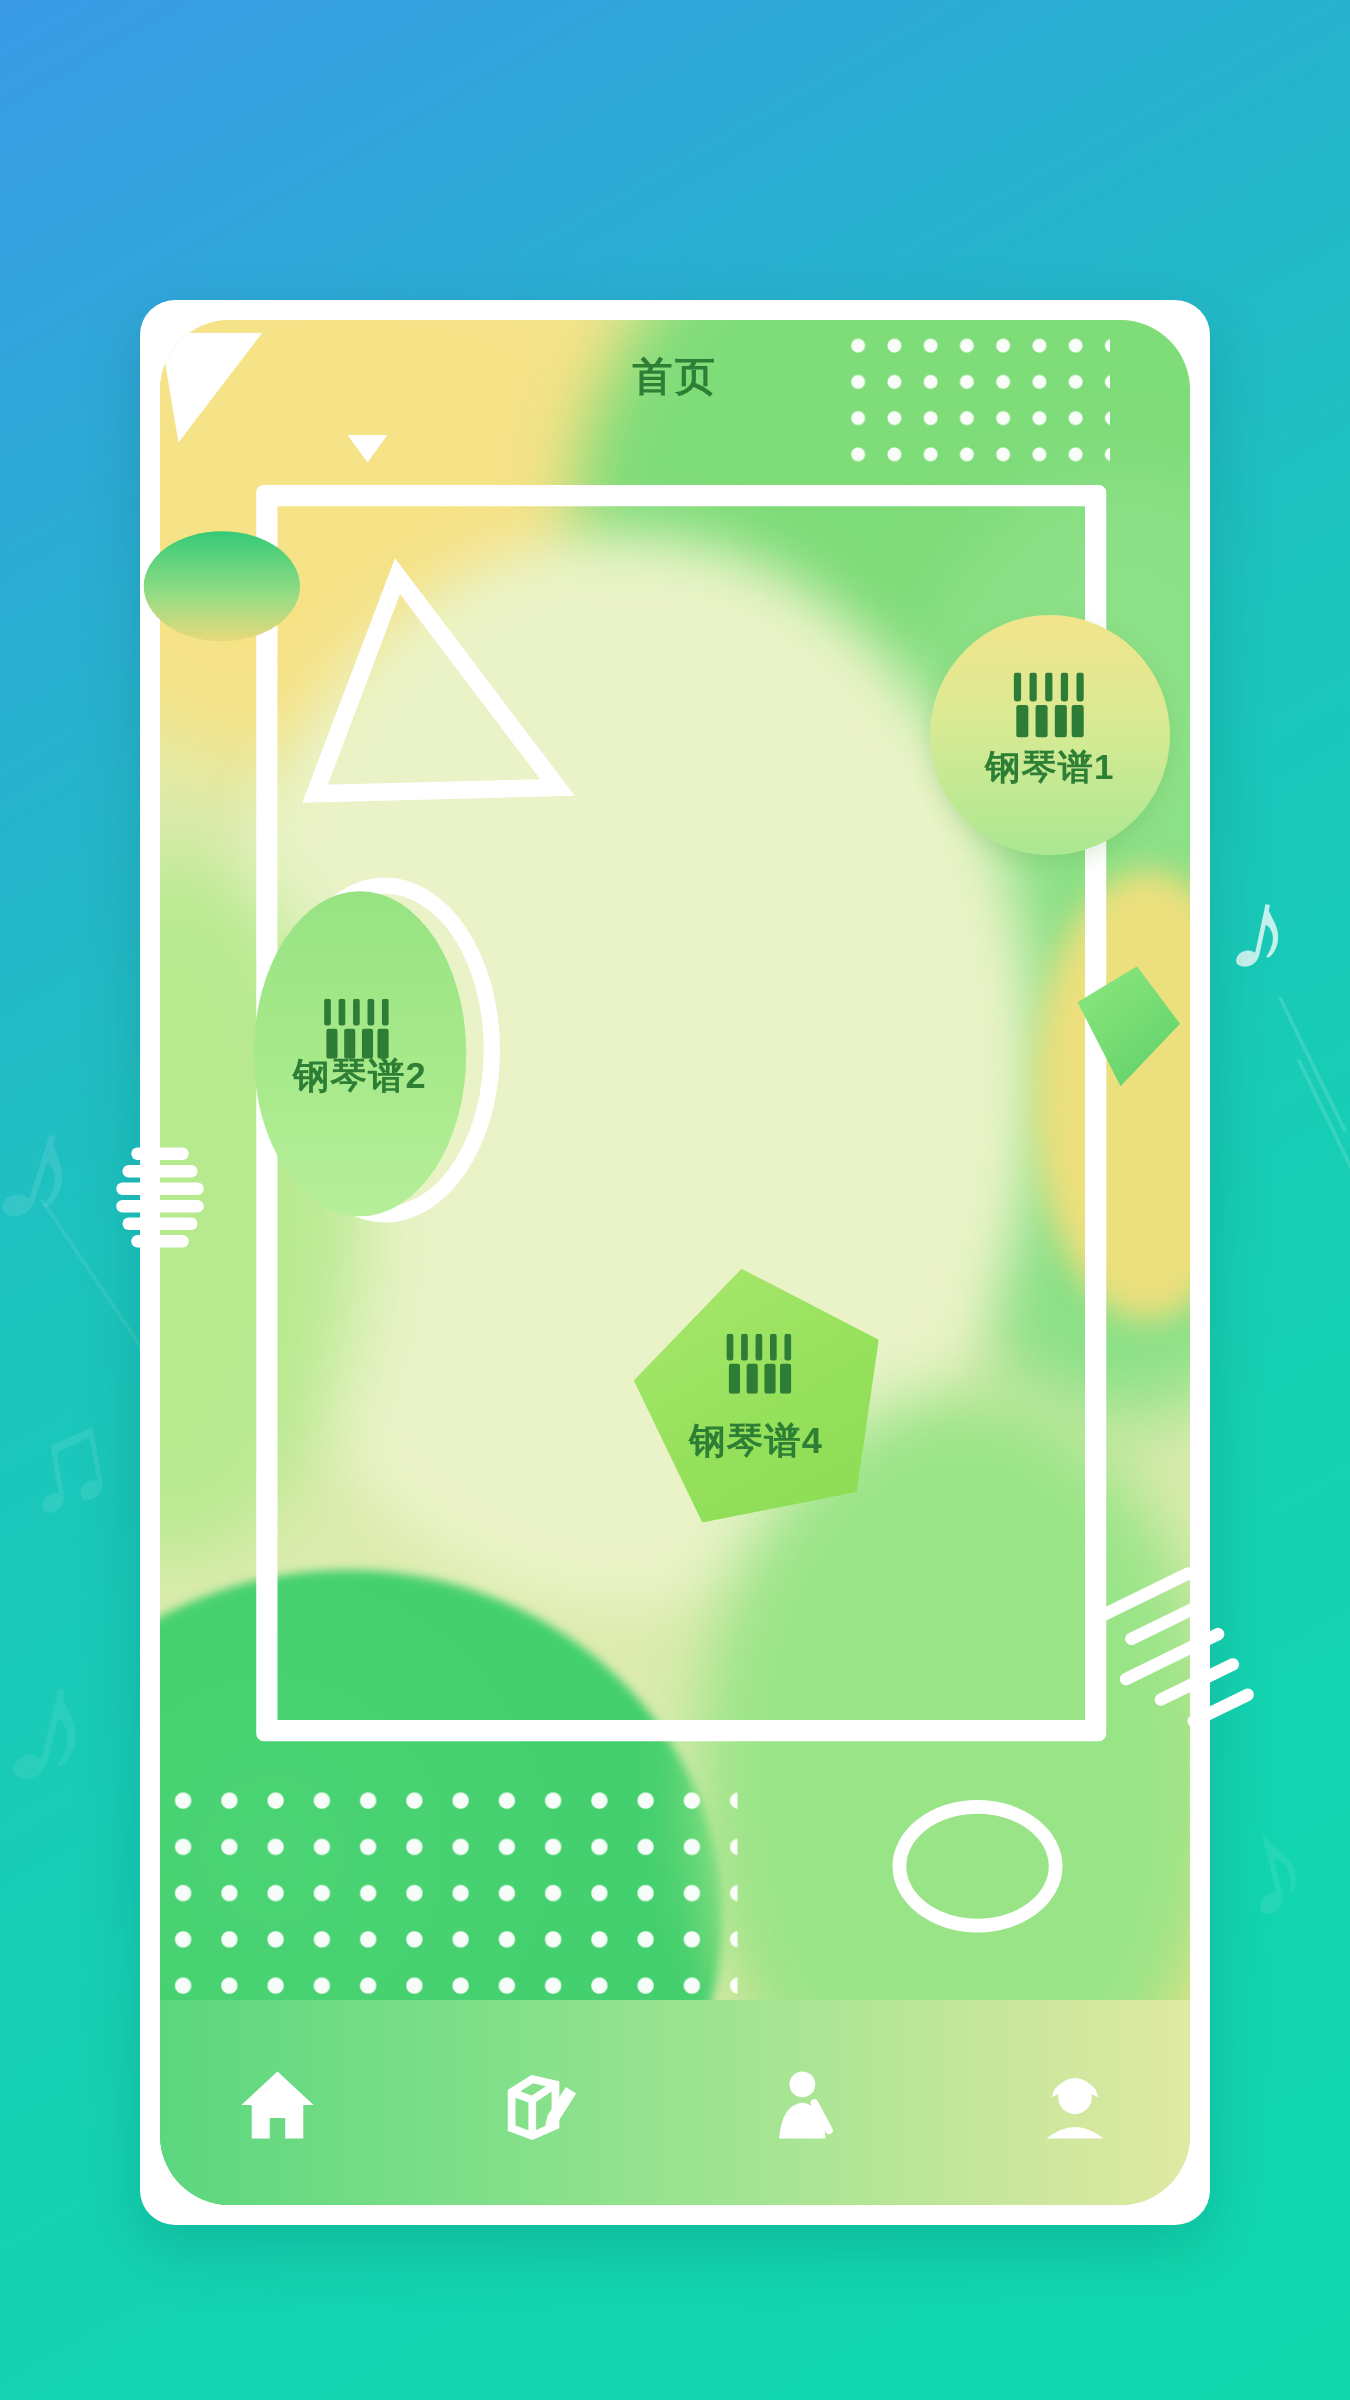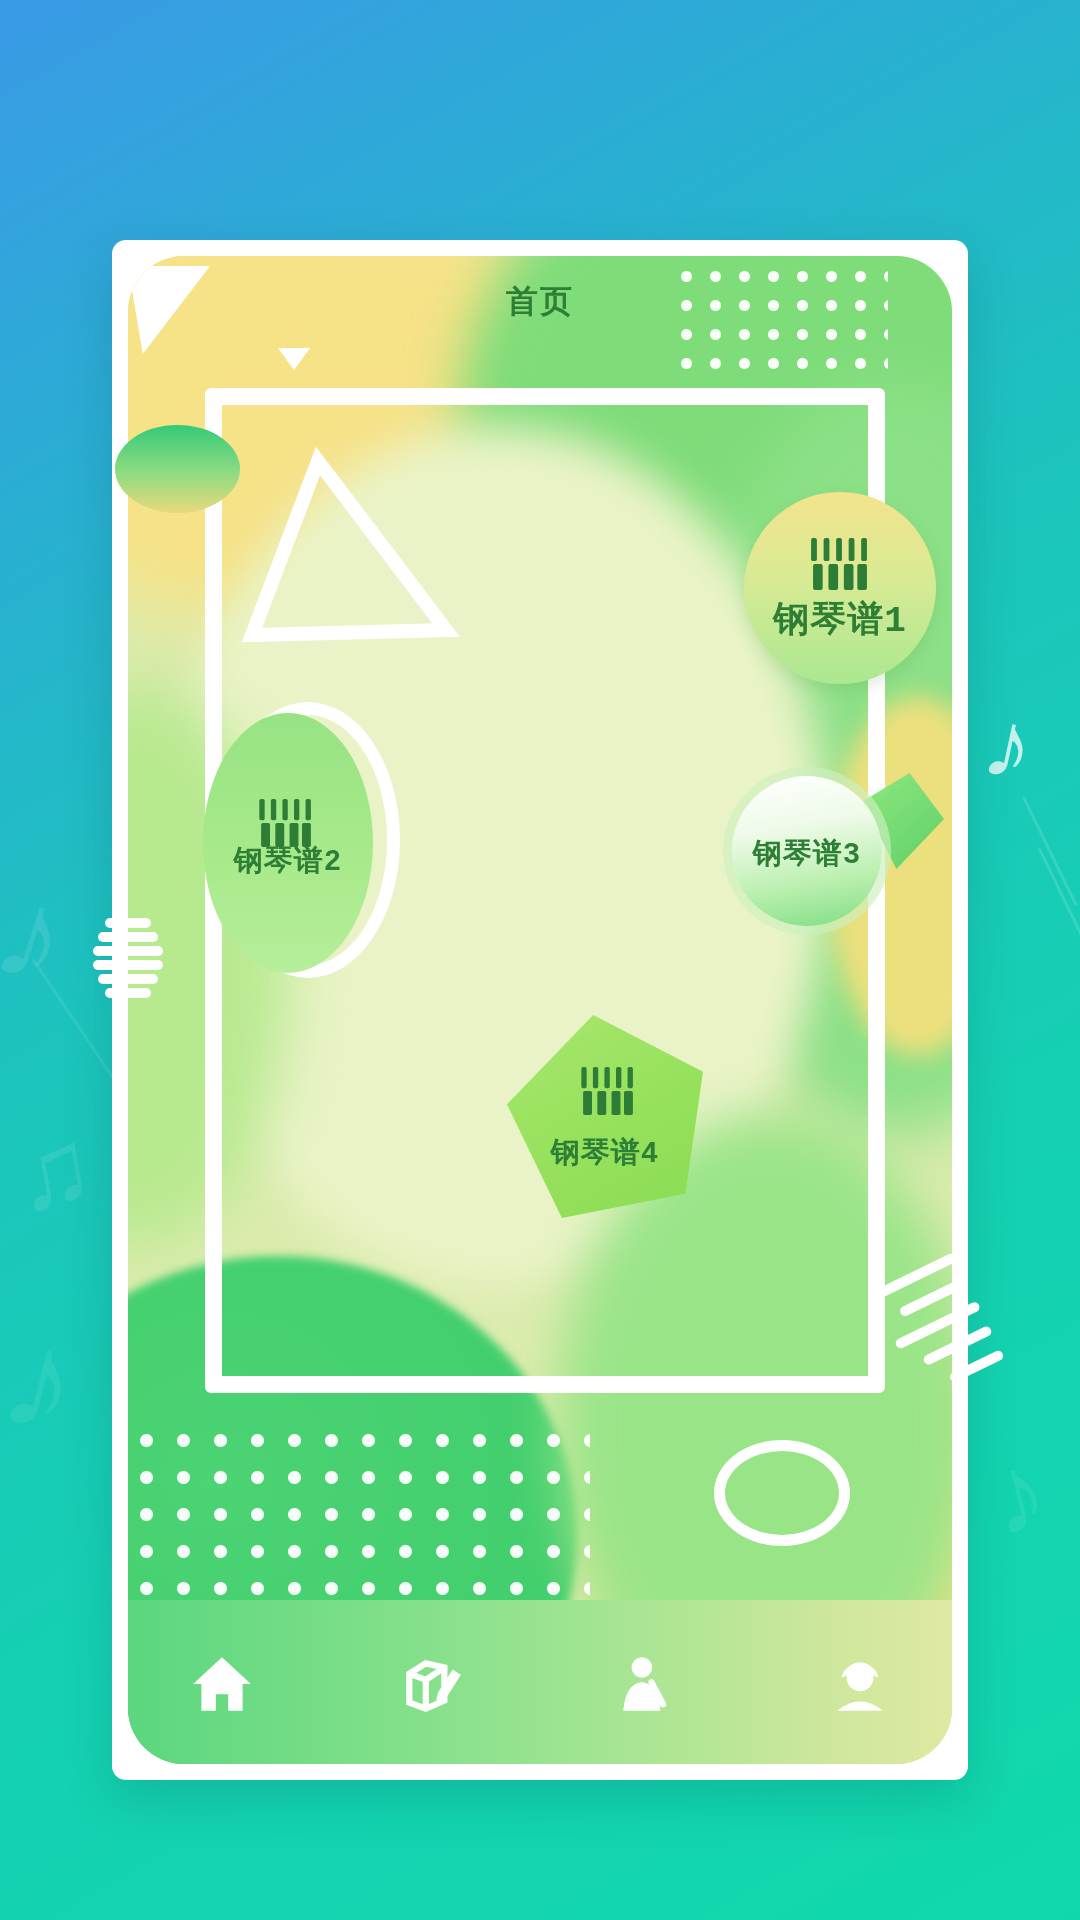--- a/index.html
+++ b/index.html
@@ -8,23 +8,22 @@
     position:relative;width:1080px;height:1920px;overflow:hidden;
     font-family:"Liberation Sans","DejaVu Sans",sans-serif;
     background:linear-gradient(150deg,#3a9ae6 0%,#2aaed3 20%,#1cc4bd 42%,#15d1b2 68%,#10d8ad 100%);
   }
   
   .bg-note{position:absolute;color:#fff;pointer-events:none;}
   .bg-line{position:absolute;background:rgba(255,255,255,.14);height:3px;border-radius:2px;pointer-events:none;}
   
   #card{
     position:absolute;left:112px;top:240px;width:856px;height:1540px;
-    background:#ffffff;border-radius:14px;overflow:hidden;
+    background:#ffffff;border-radius:28px;overflow:hidden;
     box-shadow:0 18px 50px rgba(0,60,60,.18);
-    font-family:Liberation Mono, monospace;
   }
   #card-bg{
     position:absolute;left:16px;top:16px;width:824px;height:1508px;
     border-radius:56px;overflow:hidden;background:#dcecae;
   }
   .blob{position:absolute;border-radius:50%;}
   
   #frame{
     position:absolute;left:93px;top:148px;width:680px;height:1005px;
     border:17px solid #ffffff;border-radius:6px;
@@ -52,21 +51,21 @@
   .deco-ellipse{
     position:absolute;left:3px;top:185px;width:125px;height:88px;border-radius:50%;
     background:linear-gradient(180deg,#35ca77 0%,#8fdc83 55%,#e8d97c 100%);
   }
   #circle1{
     position:absolute;left:632px;top:252px;width:192px;height:192px;border-radius:50%;
     background:linear-gradient(180deg,#f2e48c 0%,#d9ea94 45%,#abe791 100%);cursor:pointer;
     box-shadow:0 6px 16px rgba(90,150,60,.18);
   }
   #circle1 .picon{position:absolute;left:65px;top:46px;}
-  #circle1 .menu-label{position:absolute;left:0;right:0;top:103px;font-size:36px;}
+  #circle1 .menu-label{position:absolute;left:0;right:0;top:103px;font-size:28px;}
   #ring2{
     position:absolute;left:104px;top:462px;width:184px;height:276px;border-radius:50%;
     border:13px solid #ffffff;background:transparent;
   }
   #ellipse2{
     position:absolute;left:91px;top:473px;width:170px;height:260px;border-radius:50%;
     background:linear-gradient(180deg,#97e383 0%,#a9ea8c 60%,#b6ee9a 100%);cursor:pointer;
   }
   #ellipse2 .picon{position:absolute;left:54px;top:86px;}
   #ellipse2 .menu-label{position:absolute;left:0;right:0;top:128px;font-size:29px;text-align:center;}
@@ -223,23 +222,20 @@
               <rect x="20" y="27" width="10" height="27" rx="2"></rect>
               <rect x="36" y="27" width="10" height="27" rx="2"></rect>
               <rect x="50" y="27" width="10" height="27" rx="2"></rect>
           </g>
         </svg>
       </span>
       <div class="menu-label">钢琴谱2</div>
     </div>
 
     <div id="quad3"></div>
-    <div id="circle3">
-      <div class="menu-label">钢琴谱3</div>
-    </div>
 
     <div id="pentagon">
       <span class="picon">
         <svg width="58" height="48" viewBox="0 0 64 54">
           <g fill="#2e7d36">
             <rect x="2" y="0" width="6" height="24" rx="2"></rect>
               <rect x="15" y="0" width="6" height="24" rx="2"></rect>
               <rect x="28" y="0" width="6" height="24" rx="2"></rect>
               <rect x="41" y="0" width="6" height="24" rx="2"></rect>
               <rect x="54" y="0" width="6" height="24" rx="2"></rect>

